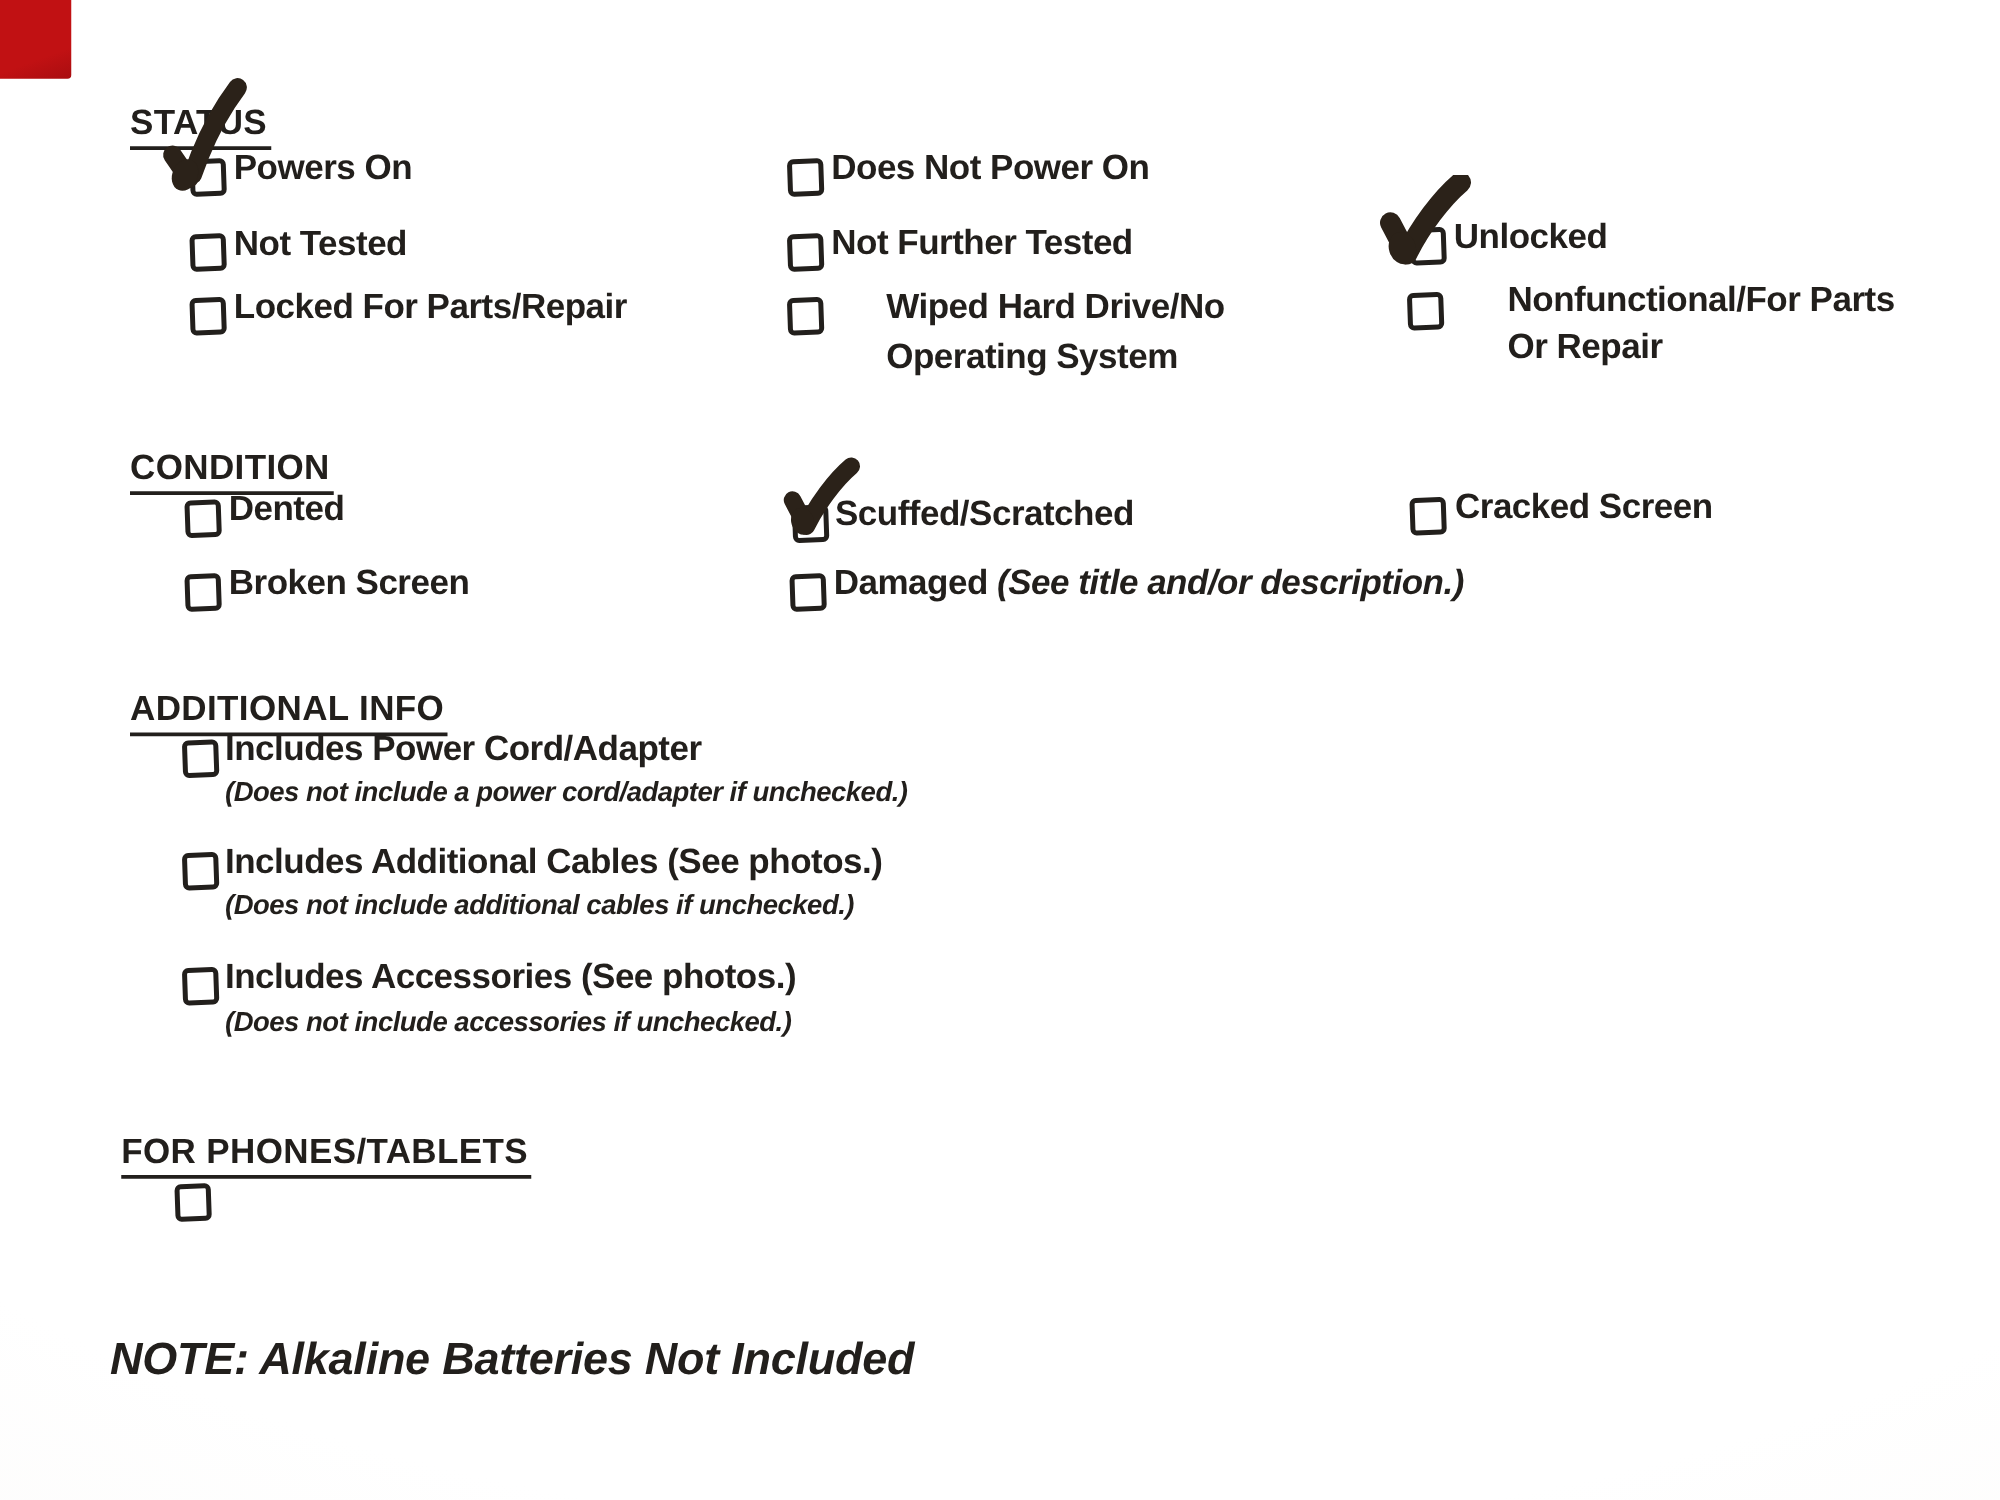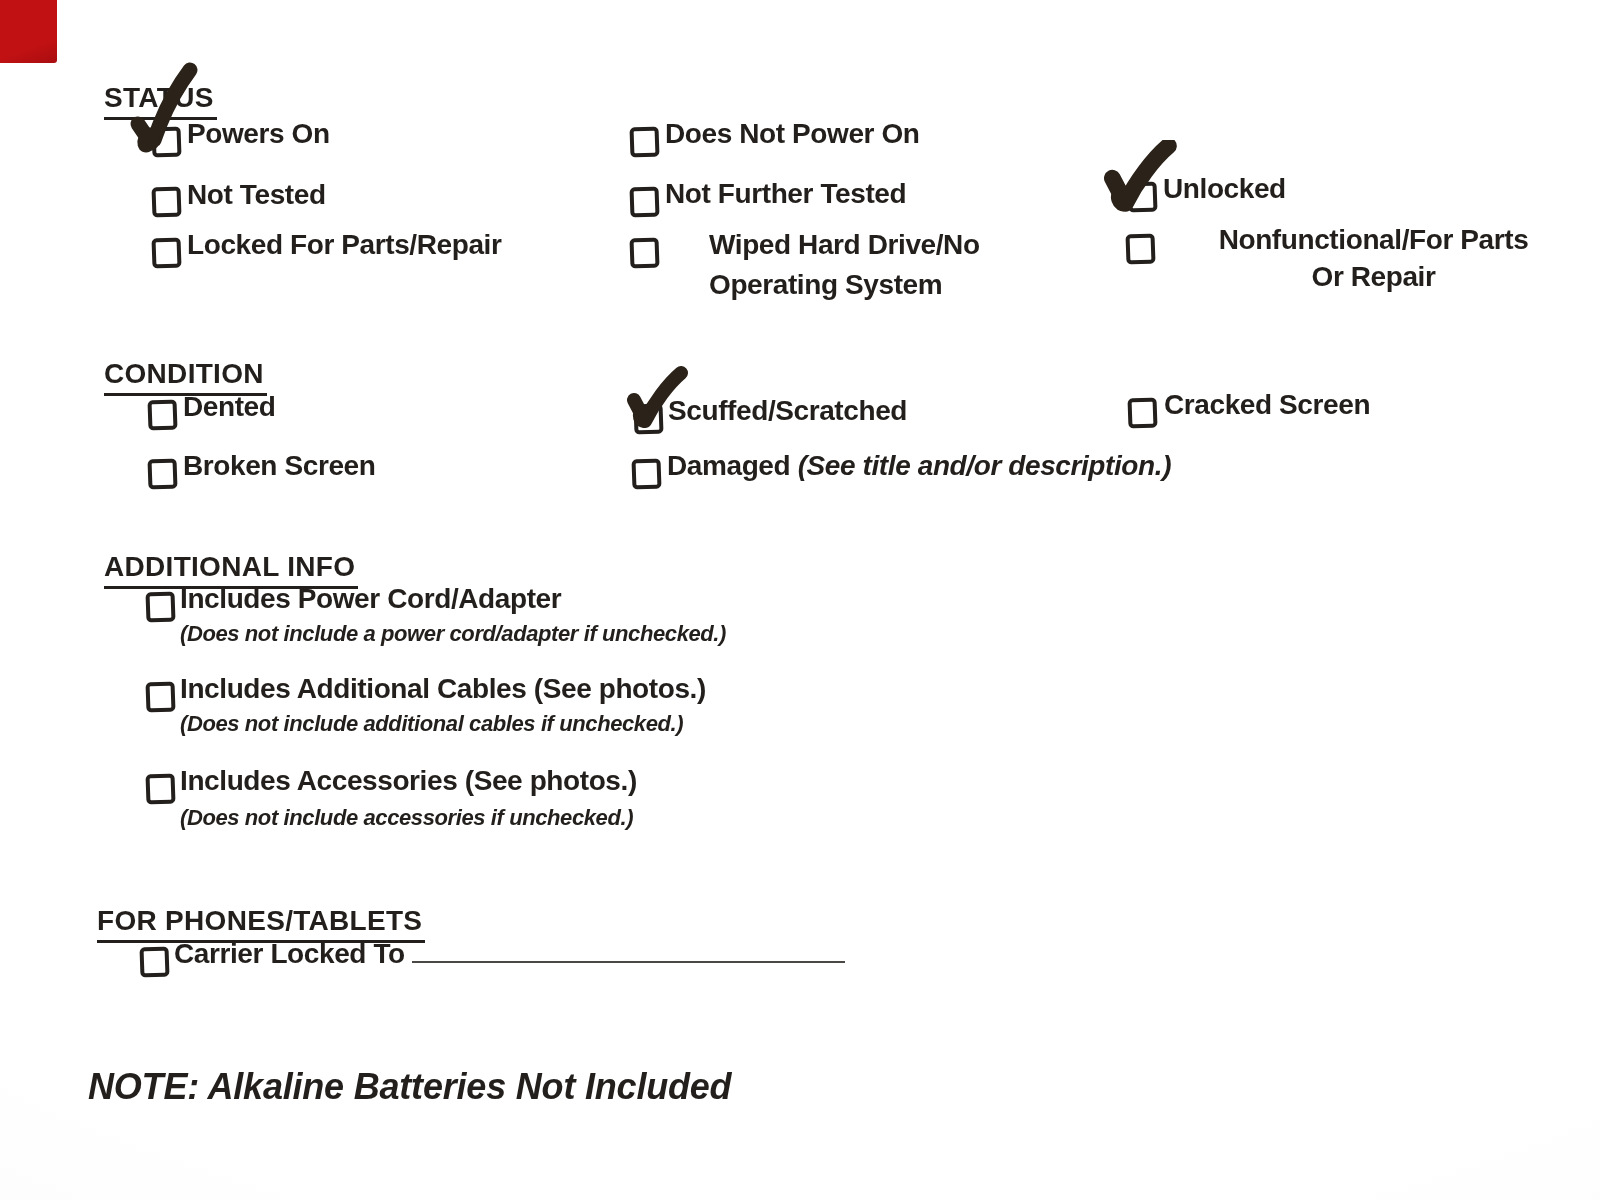--- a/index.html
+++ b/index.html
@@ -93,21 +93,21 @@
   <span class="lbl wrap" style="left:665px;top:225px;width:300px;">Wiped Hard Drive/No Operating System</span>
 
   <span class="cb" style="left:1128px;top:182px;"></span>
   <svg class="chk" style="left:1102px;top:140px;" width="78" height="74" viewBox="0 0 64 62">
     <path d="M8 32 L19 53 C28 35 42 16 55 5" stroke-width="14"></path>
     <ellipse cx="16" cy="49" rx="9" ry="11" transform="rotate(-18 16 49)"></ellipse>
   </svg>
   <span class="lbl" style="left:1163px;top:169px;">Unlocked</span>
 
   <span class="cb" style="left:1126px;top:234px;"></span>
-  <span class="lbl wrap" style="left:1162px;top:221px;width:335px;line-height:37px;text-align:center;">Nonfunctional/For Parts Or Repair</span>
+  <span class="lbl wrap" style="left:1162px;top:221px;width:335px;line-height:37px;">Nonfunctional/For Parts Or Repair</span>
 
   <div class="heading" style="left:104px;top:358px;text-align:center;">CONDITION</div>
 
   <span class="cb" style="left:148px;top:400px;"></span>
   <span class="lbl" style="left:183px;top:387px;">Dented</span>
 
   <span class="cb" style="left:148px;top:459px;"></span>
   <span class="lbl" style="left:183px;top:446px;">Broken Screen</span>
 
   <span class="cb" style="left:634px;top:404px;"></span>
@@ -133,17 +133,16 @@
   <span class="lbl" style="left:180px;top:669px;">Includes Additional Cables (See photos.)</span>
   <span class="note" style="left:180px;top:711px;">(Does not include additional cables if unchecked.)</span>
 
   <span class="cb" style="left:146px;top:774px;"></span>
   <span class="lbl" style="left:180px;top:761px;">Includes Accessories (See photos.)</span>
   <span class="note" style="left:180px;top:805px;">(Does not include accessories if unchecked.)</span>
 
   <div class="heading" style="left:97px;top:905px;">FOR PHONES/TABLETS</div>
 
   <span class="cb" style="left:140px;top:947px;"></span>
-  <span class="lbl" style="left:174px;top:934px;"><span>Carrier Locked To</span> <span class="blank-line"></span></span>
 
   <div class="footer-note" style="left:88px;top:1066px;">NOTE: Alkaline Batteries Not Included</div>
 
 </div>
 
 </body></html>

